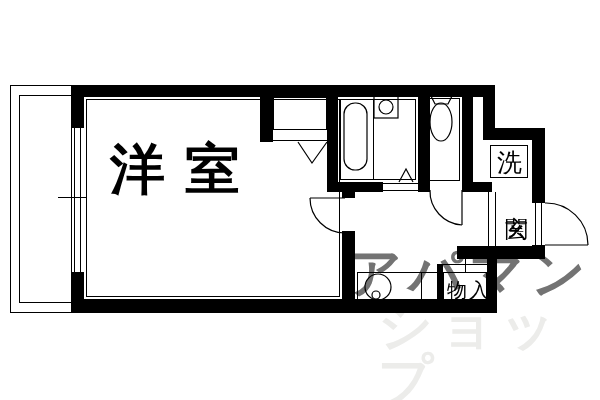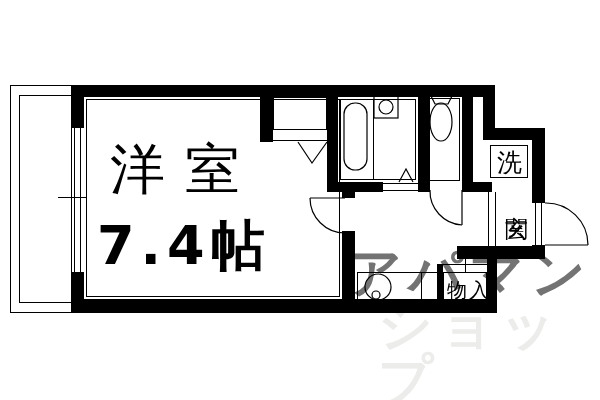--- a/index.html
+++ b/index.html
@@ -3,21 +3,21 @@
 <meta charset="utf-8">
 <style>
   html,body{margin:0;padding:0;background:#fff;}
   #stage{position:relative;width:600px;height:400px;background:#ffffff;overflow:hidden;
          font-family:"DejaVu Sans","Liberation Sans",sans-serif;}
   .wall{position:absolute;background:#000;}
   .tline{position:absolute;border:1px solid #000;box-sizing:border-box;background:transparent;}
   .hline{position:absolute;background:#000;height:1px;}
   .vline{position:absolute;background:#000;width:1px;}
   .lbl{position:absolute;color:#000;white-space:nowrap;line-height:1;}
-  .lbl-room{font-size:55px;font-weight:normal;letter-spacing:20px;}
+  .lbl-room{font-size:55px;font-weight:bold;letter-spacing:20px;}
   .lbl-size{font-size:54px;font-weight:bold;letter-spacing:6px;}
   .lbl-cl{font-size:25px;font-weight:500;letter-spacing:7px;}
   .lbl-sen{font-size:25px;}
   .lbl-genkan{font-size:23px;writing-mode:vertical-rl;text-orientation:upright;letter-spacing:3px;}
   .lbl-mono{font-size:20px;letter-spacing:2px;}
   .threshold{position:absolute;background:#fff;border-top:1px solid #000;border-bottom:1px solid #000;box-sizing:border-box;}
   .watermark{position:absolute;font-weight:bold;mix-blend-mode:multiply;letter-spacing:6px;
              font-size:54px;line-height:1;z-index:50;}
   svg.fix{position:absolute;left:0;top:0;z-index:10;}
   svg.fix *{fill:none;stroke:#000;stroke-width:1.2;}
@@ -88,21 +88,20 @@
     <circle cx="376" cy="295" r="4"></circle>
     <line x1="310" y1="198" x2="345" y2="198"></line>
     <path d="M310,198 A35,35 0 0 0 345,233"></path>
     <line x1="462" y1="190" x2="462" y2="225"></line>
     <path d="M430,190 A34,34 0 0 0 462,225"></path>
     <line x1="545" y1="245" x2="588" y2="245"></line>
     <path d="M545,203 A42,42 0 0 1 588,245"></path>
   </svg>
 
   <div class="lbl lbl-room" style="left:110px;top:142px;">洋室</div>
-  <div class="lbl lbl-size" style="left:97px;top:219px;">7.4帖</div>
   <div class="lbl lbl-sen" style="left:497px;top:150px;">洗</div>
   <div class="lbl lbl-genkan" style="left:505px;top:197px;">玄関</div>
   <div class="lbl lbl-mono" style="left:447px;top:280px;">物入</div>
 
   <div class="watermark" style="left:347px;top:246px;color:#737373;">アパマン</div>
   <div class="watermark" style="left:378px;top:299px;color:#ececea;">ショップ</div>
 
 </div>
 
 </body></html>

